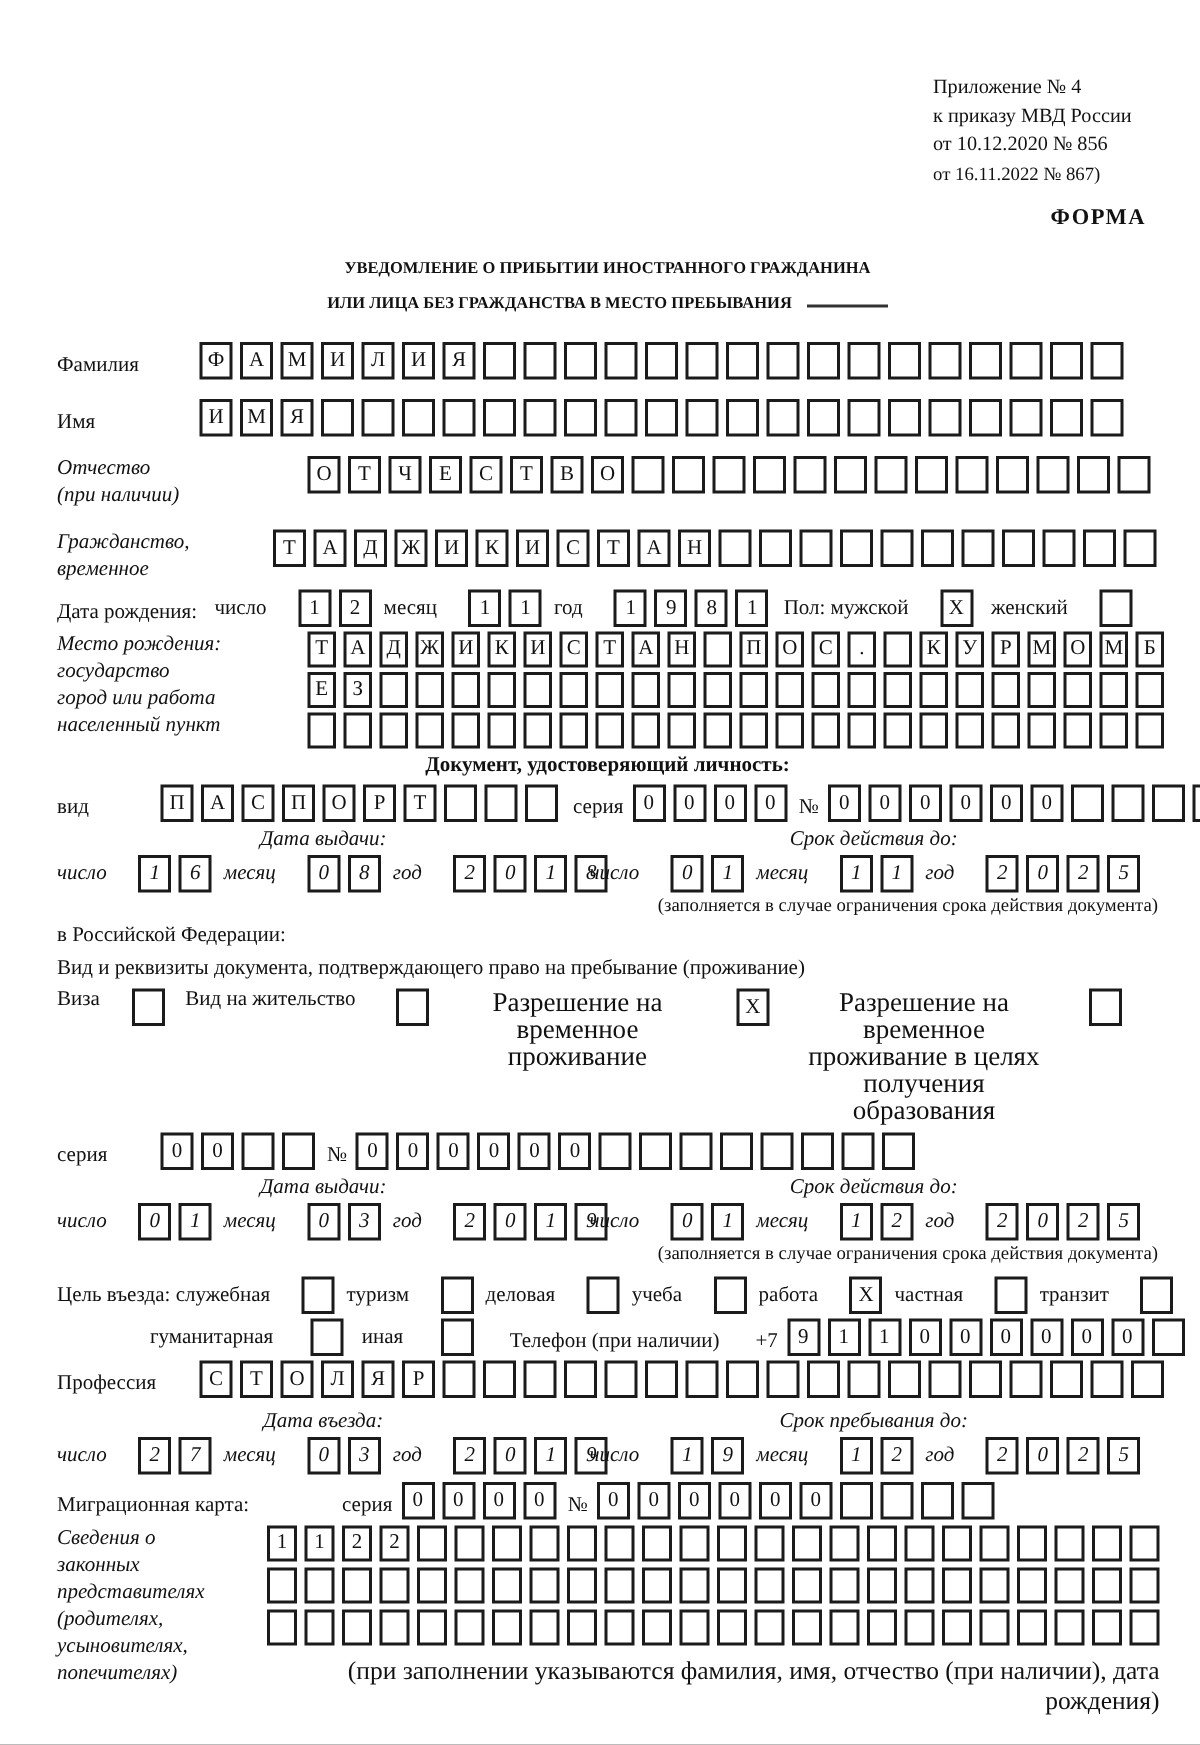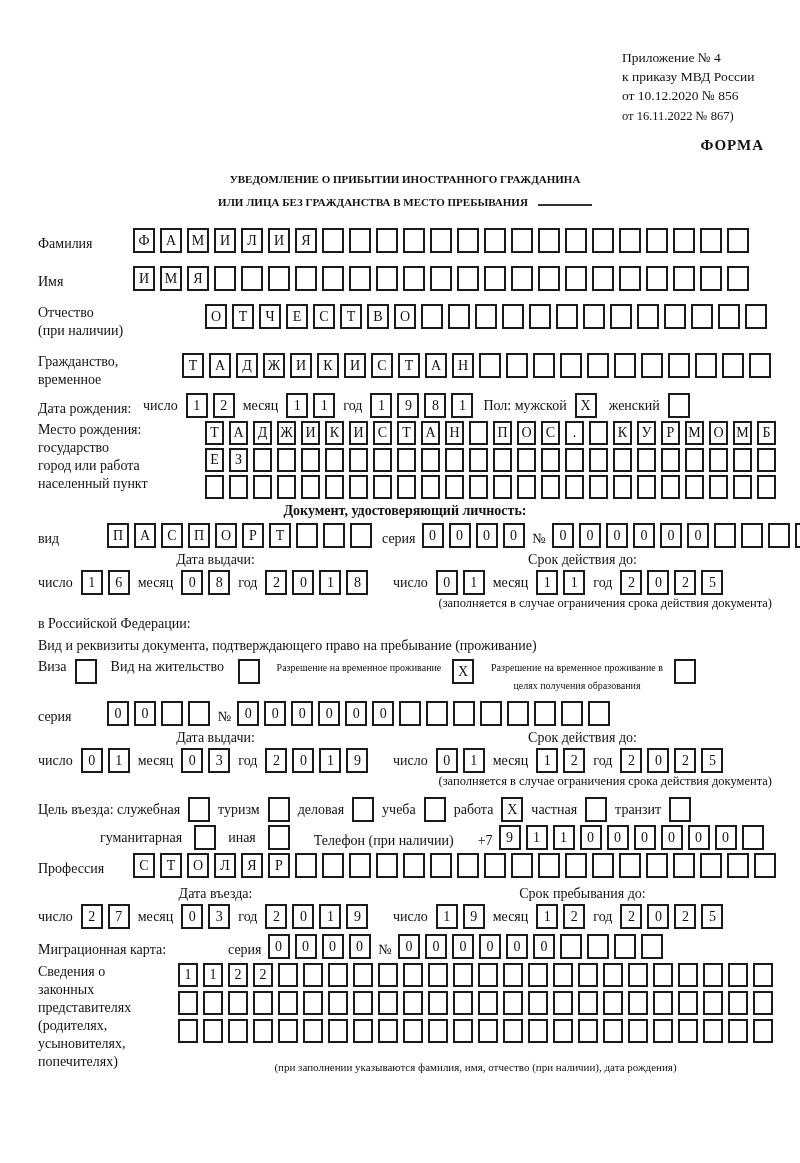--- a/index.html
+++ b/index.html
@@ -15,48 +15,48 @@
   .blank { display:inline-block; width:54px; border-bottom:2px solid #333; height:14px; margin-left:10px; }
 
   .sec { margin-top:20px; text-align:center; font-weight:bold; font-size:14px; }
 
   .row { display:flex; align-items:flex-start; margin-top:13px; }
   .row.c { align-items:flex-end;font-family:Liberation Serif, serif; }
   .mt2{margin-top:2px}.mt3{margin-top:3px}.mt4{margin-top:4px}.mt5{margin-top:5px}
   .mt6{margin-top:6px}.mt8{margin-top:8px}.mt14{margin-top:14px}
 
   .lbl { font-size:14px; line-height:18px; flex:none; }
-  .lblcol { display:flex; flex-direction:column; font-size:14px; line-height:18px; flex:none; }
+  .lblcol { display:flex; flex-direction:column; font-size:14px; line-height:18px; flex:none;font-style:italic; }
   .w69{width:69px}.w95{width:95px}.w105{width:105px}.w140{width:140px}.w144{width:144px}.w150{width:150px}.w167{width:167px}
 
   .cells { display:flex; gap:5px; flex:none; }
   .cell { width:22px; height:25px; border:2px solid #1b1b1b; display:flex; align-items:center;
           justify-content:center; font-size:14px; flex:none; background:#fff; }
   .cells.sm .cell { width:19px; height:24px; }
   .cells.rep .cell { width:20px; height:24px; }
 
   .stack { display:flex; flex-direction:column; gap:3px; }
   .stack.g4 { gap:4px; }
 
-  .grp { display:flex; align-items:center; gap:8px; flex:none; font-size:14px; }
+  .grp { display:flex; align-items:center; gap:21px; flex:none; font-size:14px; }
   .grp.top { align-items:flex-start; }
   .ml4{margin-left:4px}.ml6{margin-left:6px}.ml8{margin-left:8px}.ml10{margin-left:10px}
   .ml12{margin-left:12px}.ml14{margin-left:14px}.ml24{margin-left:24px}.ml40{margin-left:40px}.ml62{margin-left:62px}
 
   .center-bold { margin-top:4px; text-align:center; font-weight:bold; font-size:14px; }
-  .twocol { display:flex; align-items:center; }
+  .twocol { display:flex; align-items:center;font-style:italic; }
   .col1h { width:355px; flex:none; text-align:center; font-size:14px; }
   .col2h { flex:1; text-align:center; font-size:14px; }
   .col1 { width:355px; flex:none; display:flex; align-items:center; }
   .col2 { flex:1; display:flex; align-items:center; }
   .footnote-r { margin-top:1px; text-align:right; font-size:12.5px; }
-  .footnote-c { margin-top:14px; font-size:11px; text-align:center; }
+  .footnote-c { margin-top:3px; font-size:17px; text-align:right; }
   .para { margin-top:3px; font-size:14px; line-height:19px; }
 
-  .opt { display:inline-block; text-align:center; font-size:10px; line-height:18px; }
+  .opt { display:inline-block; text-align:center; font-size:18px; line-height:18px; }
   .opt.w170{width:170px} .opt.w178{width:178px}
 </style>
 </head>
 <body>
 
 <div class="page">
 
   <div class="annex">
     <div>Приложение № 4</div>
     <div>к приказу МВД России</div>

